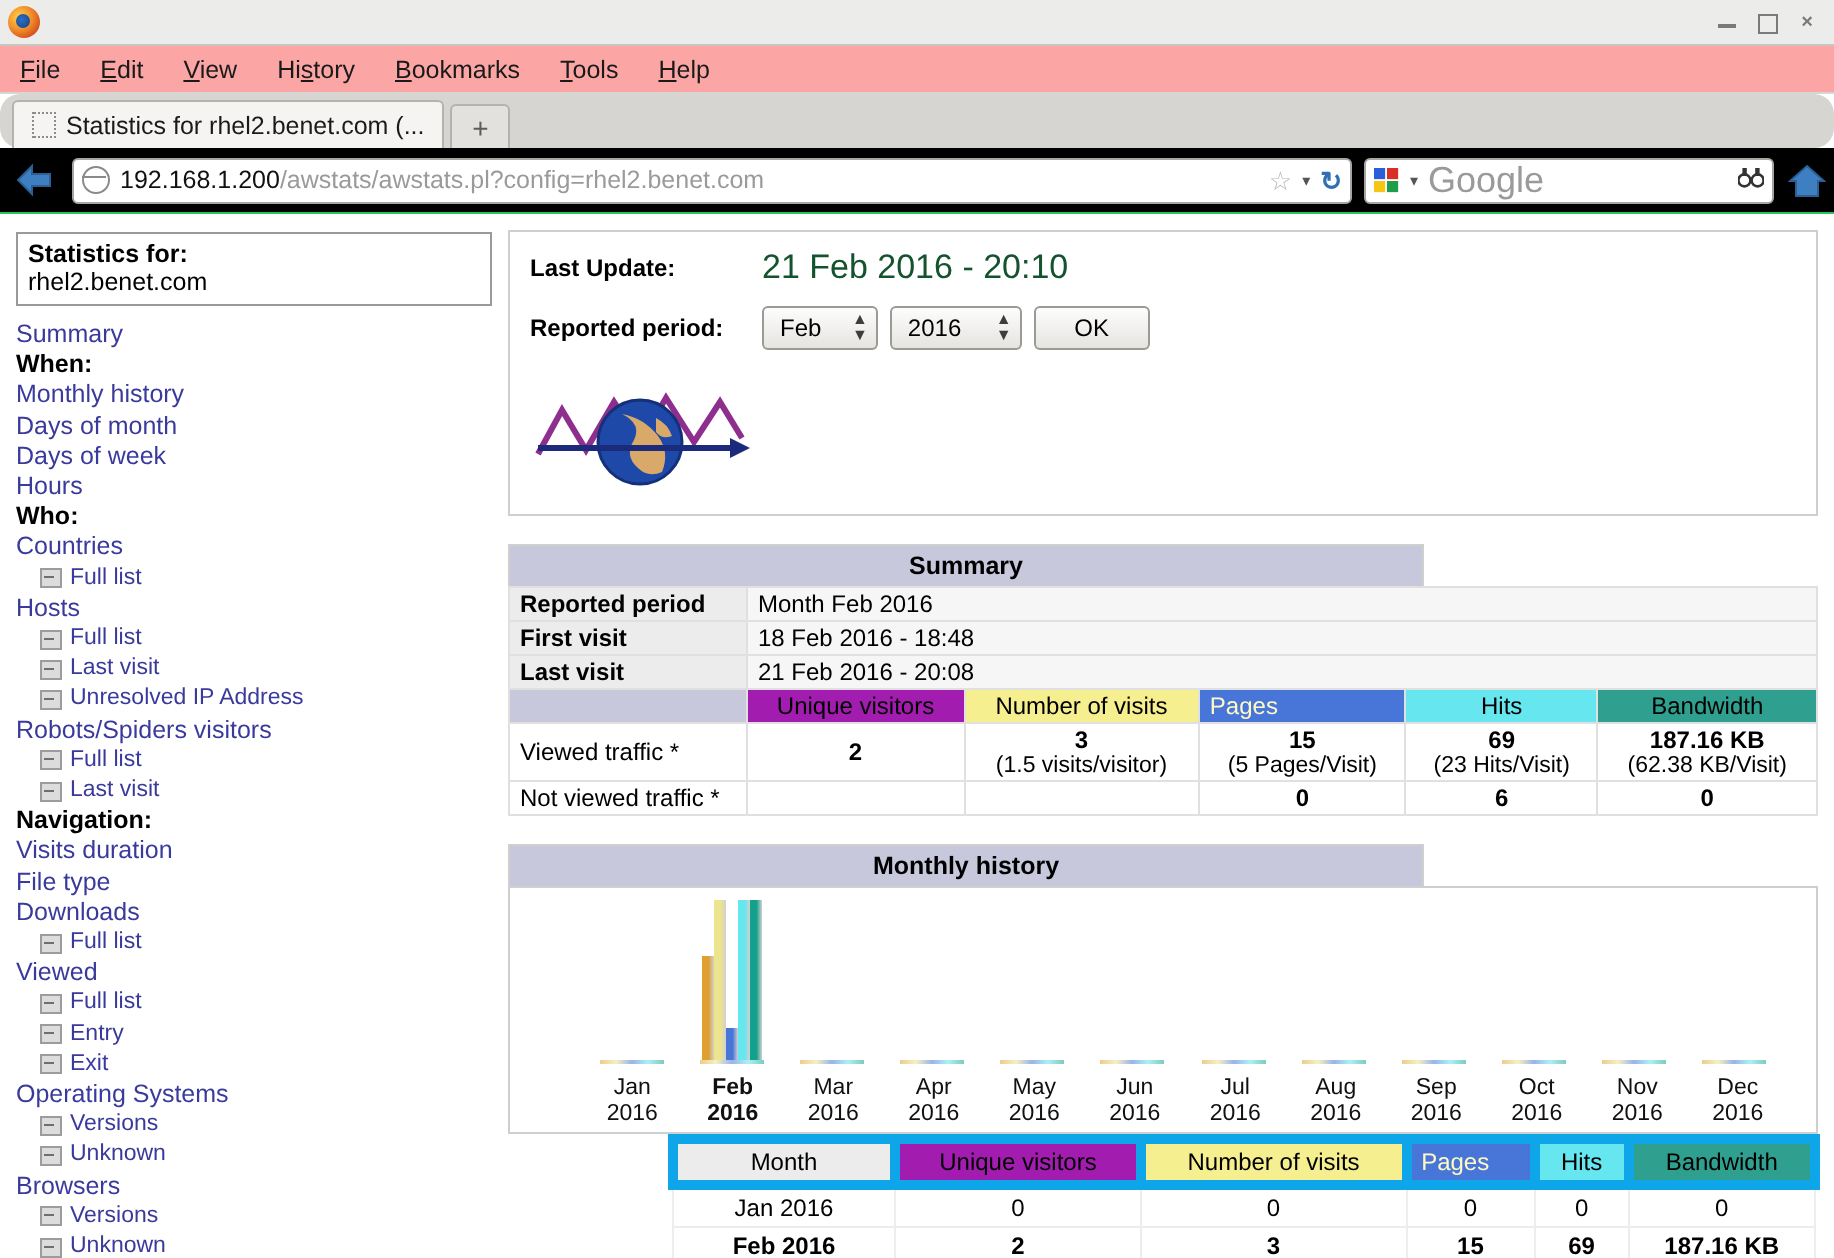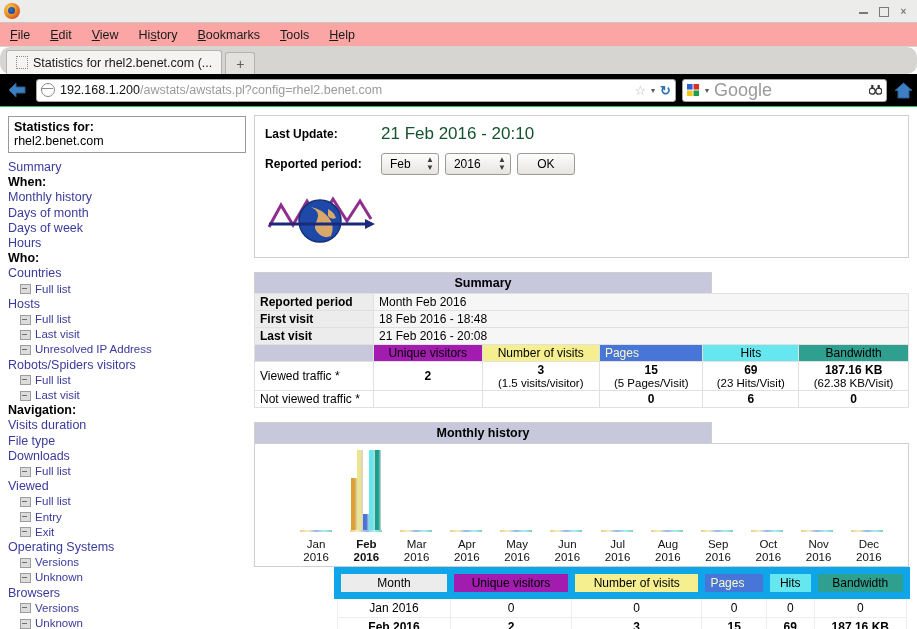--- a/index.html
+++ b/index.html
@@ -137,21 +137,21 @@
   
   .chart-wrap{border:1px solid #cfcfcf;border-top:1px solid #cfcfcf;height:122px;position:relative;background:#fff;}
   .bars{position:absolute;left:0;top:0;right:0;bottom:0;}
   .tickseg{position:absolute;bottom:34px;height:2px;}
   .bar{position:absolute;bottom:36px;width:6px;}
   .months{position:absolute;left:36px;right:14px;bottom:2px;display:flex;}
   .mcell{flex:1;text-align:center;font-size:11.5px;line-height:13px;color:#111;}
   .mcell.cur{font-weight:bold;}
 
   table.hist{border-collapse:collapse;font-size:12px;margin-left:80px;width:576px;}
-  table.hist th{border:7px solid #0ea5e9;padding:2px 5px;font-weight:normal;margin-left:28px;}
+  table.hist th{border:5px solid #0ea5e9;padding:2px 5px;font-weight:normal;margin-left:28px;}
   table.hist td{border:1px solid #ededed;padding:2px 5px;text-align:center;}
   table.hist td.m{text-align:center;}
   table.hist tr.cur td{font-weight:bold;}
   .h-month{background:#ececec;text-align:center;width:96px;}
 </style>
 </head>
 <body>
 
 <div class="titlebar">
   <div class="ff-logo"></div>

